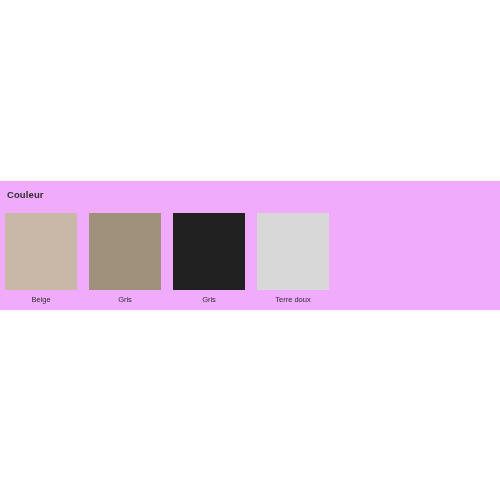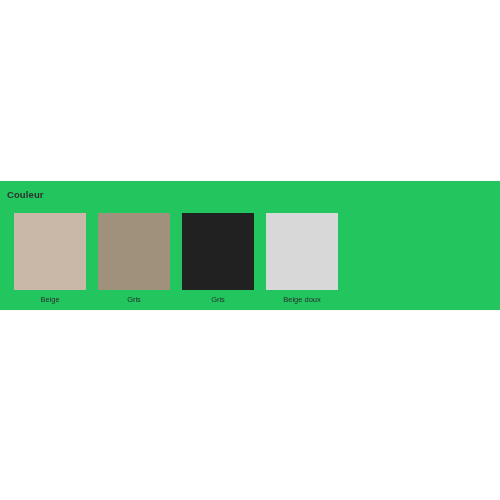--- a/index.html
+++ b/index.html
@@ -43,21 +43,21 @@
   }
 
   
   .swatch-strip {
     position: absolute;
     top: 32px;
     left: 0;
     right: 0;
     display: flex;
     align-items: flex-start;
-    padding-left: 14px;
+    padding-left: 5px;
     box-sizing: border-box;
   }
 
   .swatch-cell {
     width: 72px;
     margin-right: 12px;
     flex: 0 0 auto;
     text-align: center;
   }
 
@@ -84,21 +84,21 @@
   .page-bottom-spacer {
     height: 189px;
     background: #ffffff;
   }
 </style>
 </head>
 <body>
 
 <div class="page-top-spacer"></div>
 
-<section class="color-section" style="background: #22c55e;">
+<section class="color-section" style="background: #f0abfc;">
 
   <h2 class="section-title">Couleur</h2>
 
   <div class="swatch-strip">
 
     <div class="swatch-cell">
       <button class="swatch-chip" style="background: rgb(201, 183, 168);"></button>
       <span class="swatch-label">Beige</span>
     </div>
 
@@ -109,19 +109,19 @@
 
     <div class="swatch-cell">
       <button class="swatch-chip" style="background: rgb(33, 33, 33);"></button>
       <span class="swatch-label">Gris</span>
     </div>
 
 
 
     <div class="swatch-cell">
       <button class="swatch-chip" style="background: rgb(216, 216, 216);"></button>
-      <span class="swatch-label">Beige doux</span>
+      <span class="swatch-label">Terre doux</span>
     </div>
 
   </div>
 </section>
 
 <div class="page-bottom-spacer"></div>
 
 </body></html>

